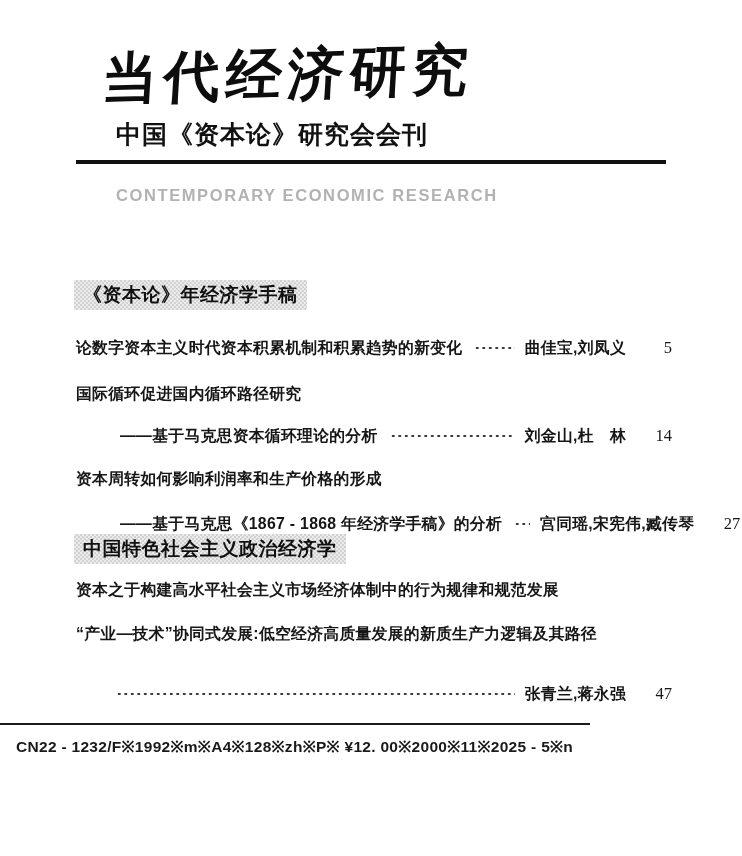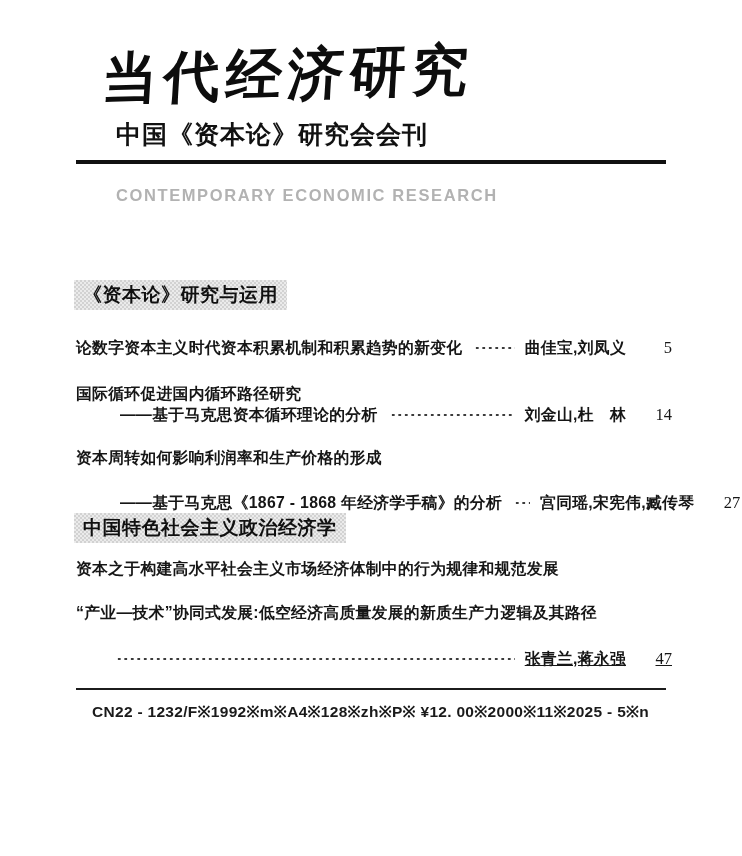--- a/index.html
+++ b/index.html
@@ -52,47 +52,47 @@
     margin:0 10px 0 12px;
     background-image:radial-gradient(circle, #3c3c3c 1.1px, transparent 1.5px);
     background-size:6.5px 8px; background-repeat:repeat-x; background-position:left center;
   }
   .leader.full{margin-left:40px;}
   .au{flex:0 0 auto; letter-spacing:0.3px;}
   .pg{
     flex:0 0 auto; width:46px; text-align:right;
     font-family:"Liberation Serif", serif; font-weight:normal; font-size:16.5px;
   }
-  .r1{margin-top:27px;} .r2a{margin-top:25px;} .r2b{}
+  .r1{margin-top:27px;} .r2a{margin-top:25px;} .r2b{margin-top:21px;}
   .r3a{margin-top:24px;font-family:Liberation Mono, monospace;} .r3b{margin-top:22px;}
   .r4a{margin-top:15px;} .r4b{margin-top:22px;}
-  .r5a{margin-top:23px;} .r5b{margin-top:25px;text-decoration:underline;}
+  .r5a{margin-top:23px;} .r5b{margin-top:39px;}
   
-  footer{padding-left:76px;}
+  footer{}
   .rule-thin{margin-top:19px; width:590px; height:2px; background:#1c1c1c;}
   .imprint{
     margin-top:13px; padding-left:16px; font-size:15.5px; line-height:18px;
     font-weight:600; letter-spacing:0.3px; color:#1a1a1a;
   }
 </style>
 </head>
 <body>
 
 <div class="page">
 
   <header>
     <div class="calli">当代经济研究</div>
     <div class="subtitle">中国《资本论》研究会会刊</div>
     <div class="rule-thick"></div>
     <div class="en-title">CONTEMPORARY ECONOMIC RESEARCH</div>
   </header>
 
   <main>
 
-    <div class="sec-head sec1">《资本论》研究与运用</div>
+    <div class="sec-head sec1">《资本论》年经济学手稿</div>
 
     <div class="row r1">
       <span class="t">论数字资本主义时代资本积累机制和积累趋势的新变化</span>
       <span class="leader"></span>
       <span class="au">曲佳宝,刘凤义</span>
       <span class="pg">5</span>
     </div>
 
     <div class="row r2a">
       <span class="t">国际循环促进国内循环路径研究</span>

